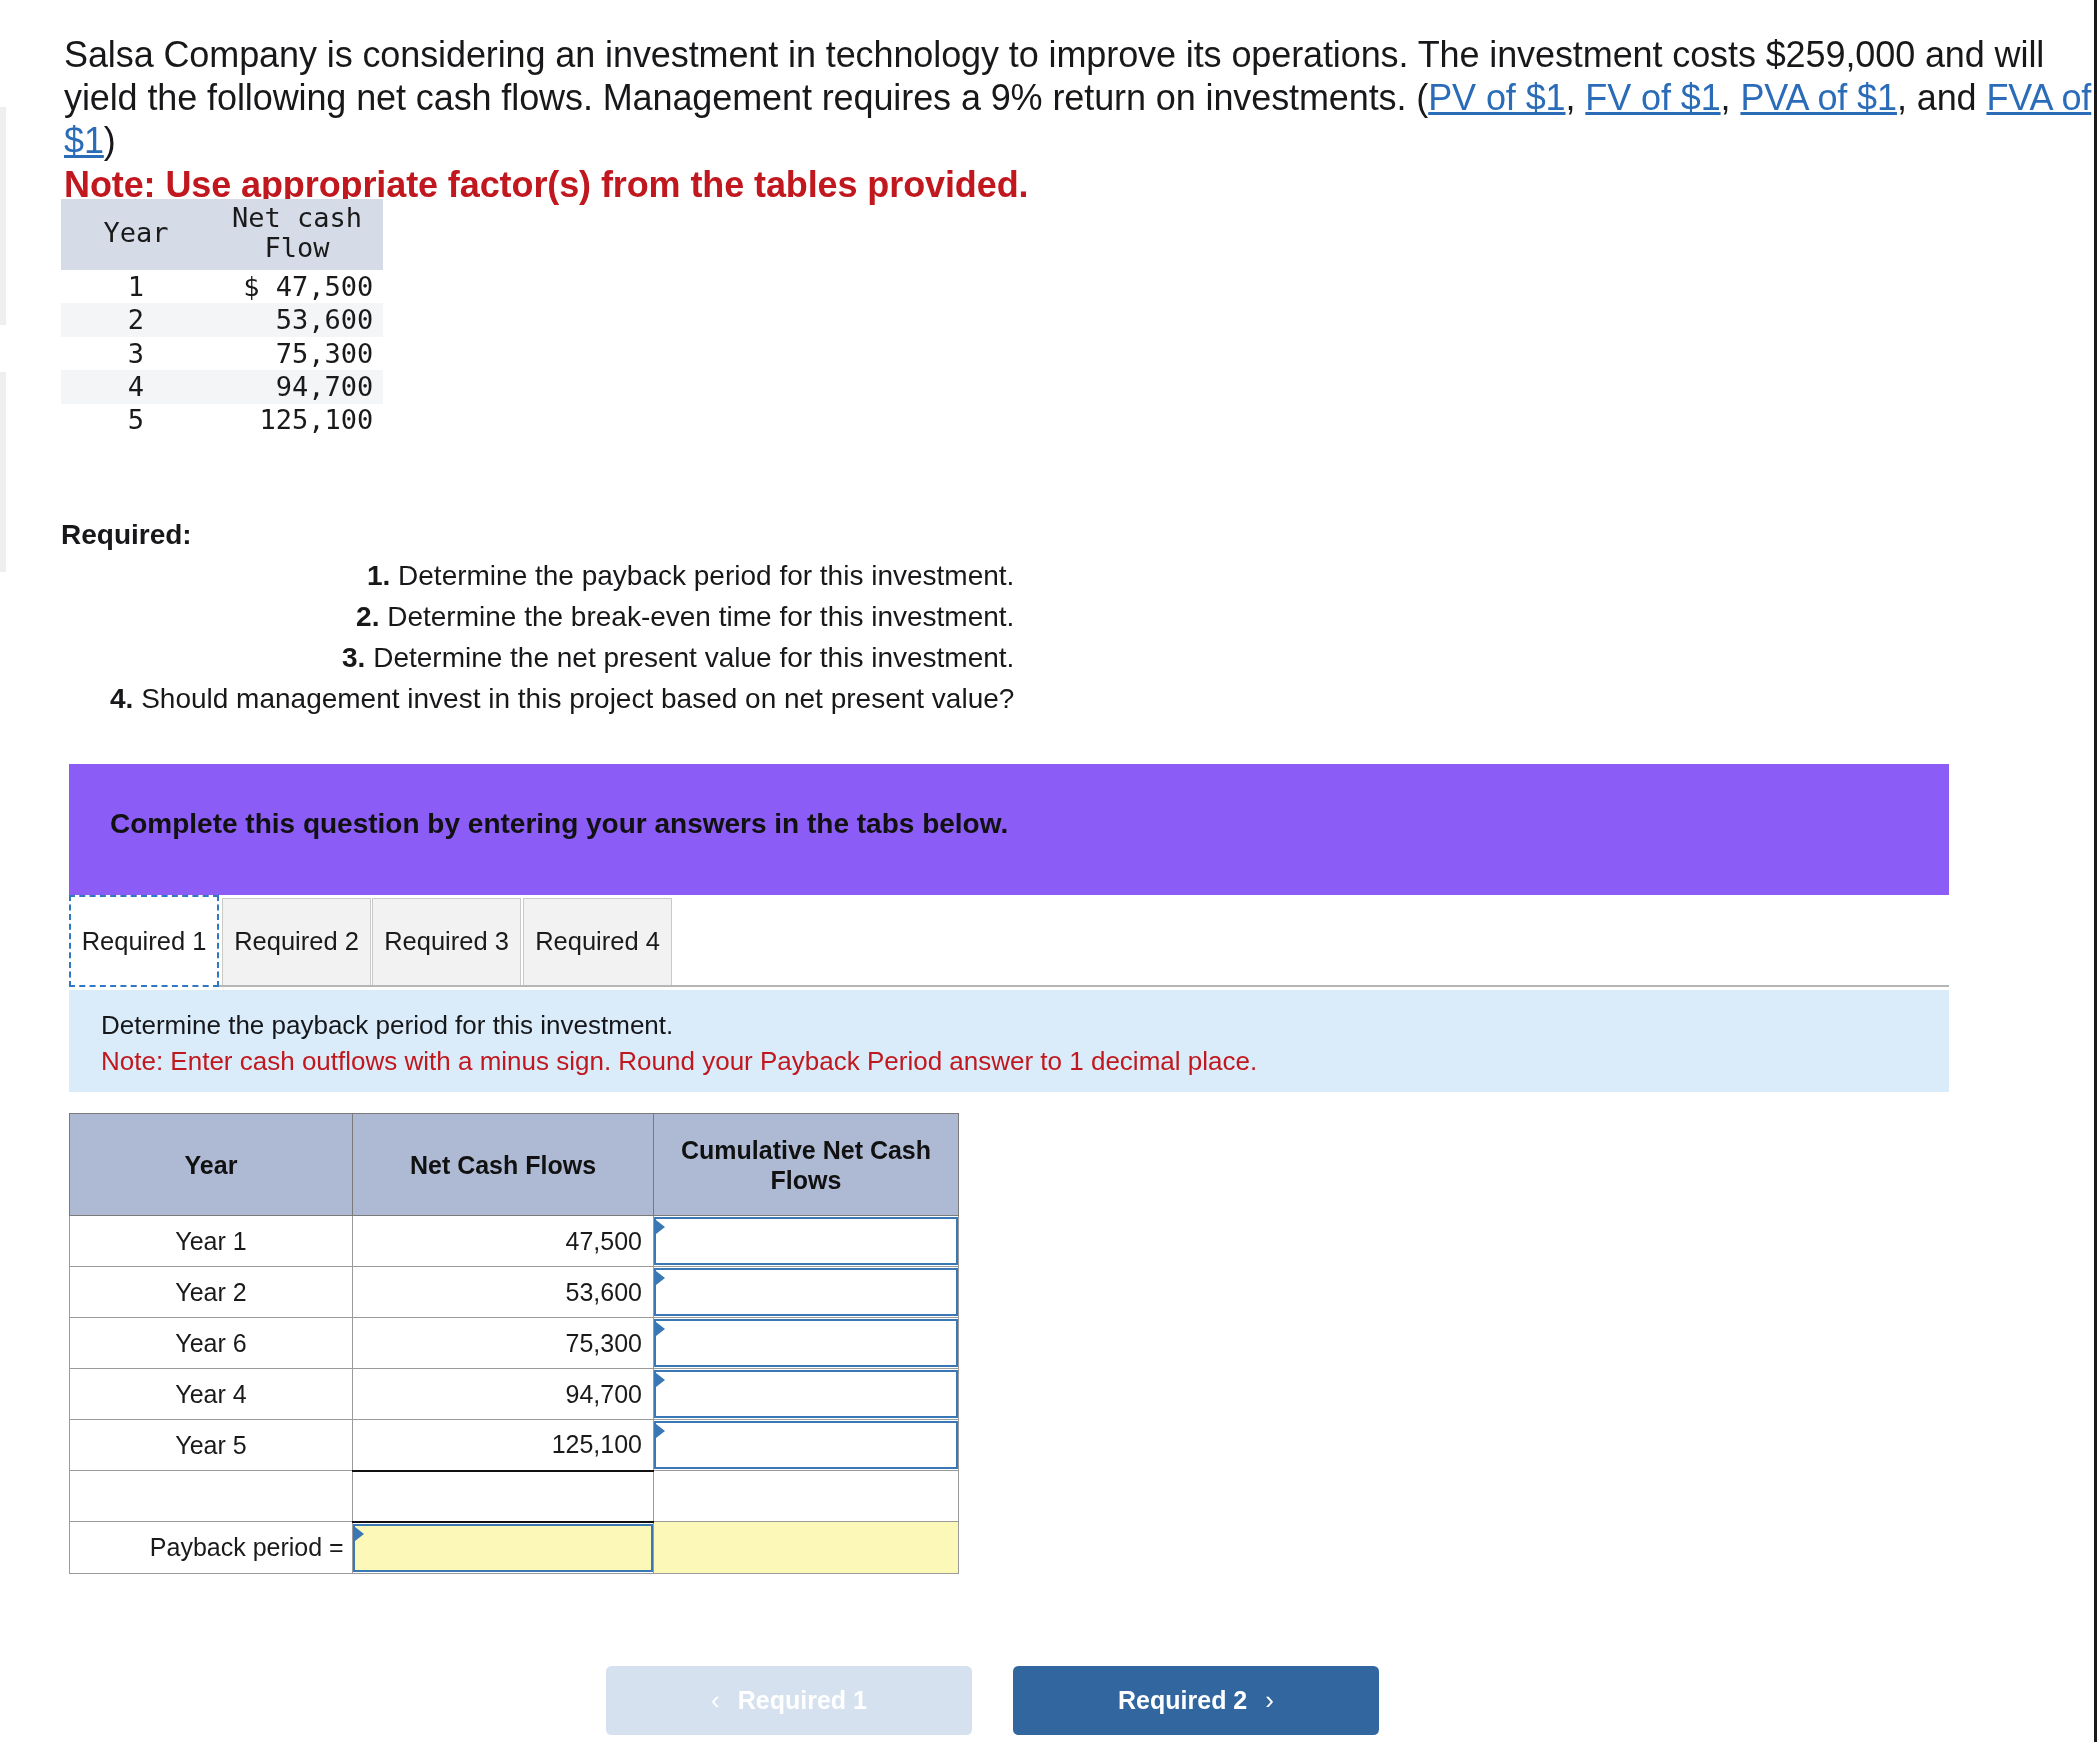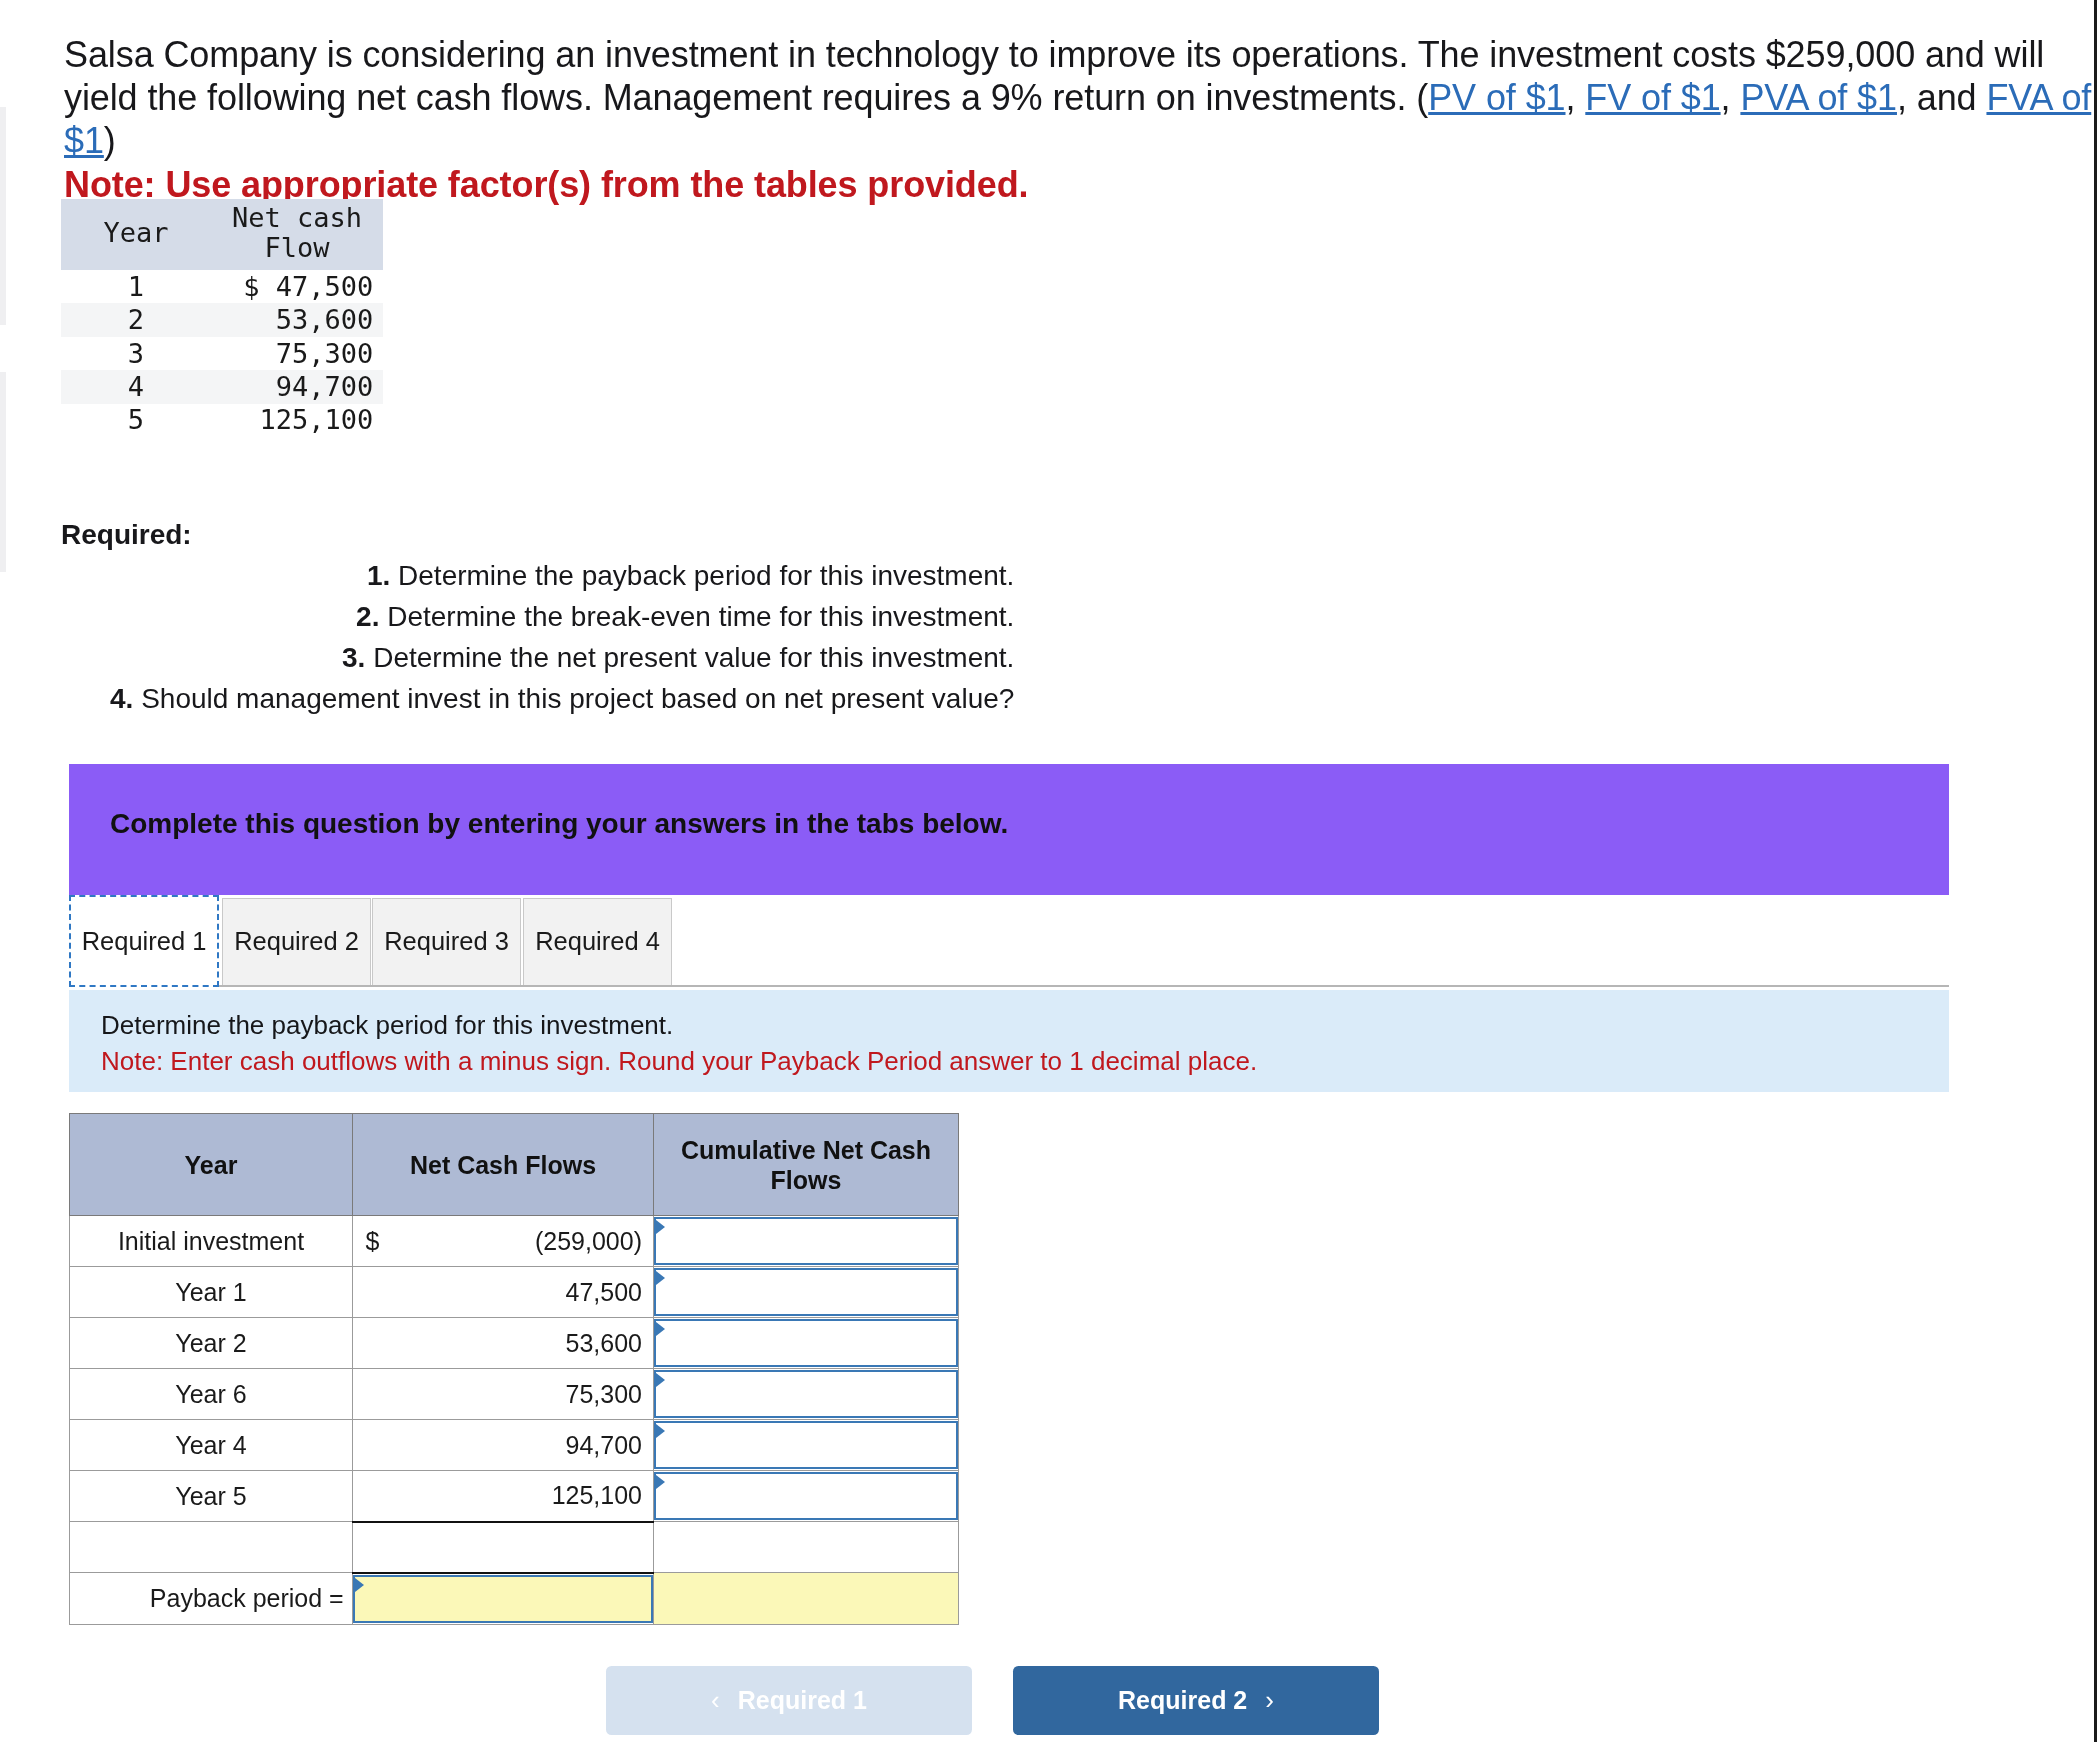--- a/index.html
+++ b/index.html
@@ -264,30 +264,20 @@
         <th class="h-year">Year</th>
         <th class="h-ncf">Net Cash Flows</th>
         <th class="h-cncf">
           <div>Cumulative Net Cash</div>
           <div>Flows</div>
         </th>
       </tr>
     </thead>
     <tbody>
       <tr>
-        <td class="lbl">Initial investment</td>
-        <td class="num col2">
-          <span class="dollar">$</span>
-          <span>(259,000)</span>
-        </td>
-        <td class="inputcell">
-          <div class="field"></div>
-        </td>
-      </tr>
-      <tr>
         <td class="lbl">Year 1</td>
         <td class="num col2">
           <span class="dollar"></span>
           <span>47,500</span>
         </td>
         <td class="inputcell">
           <div class="field"></div>
         </td>
       </tr>
       <tr>

